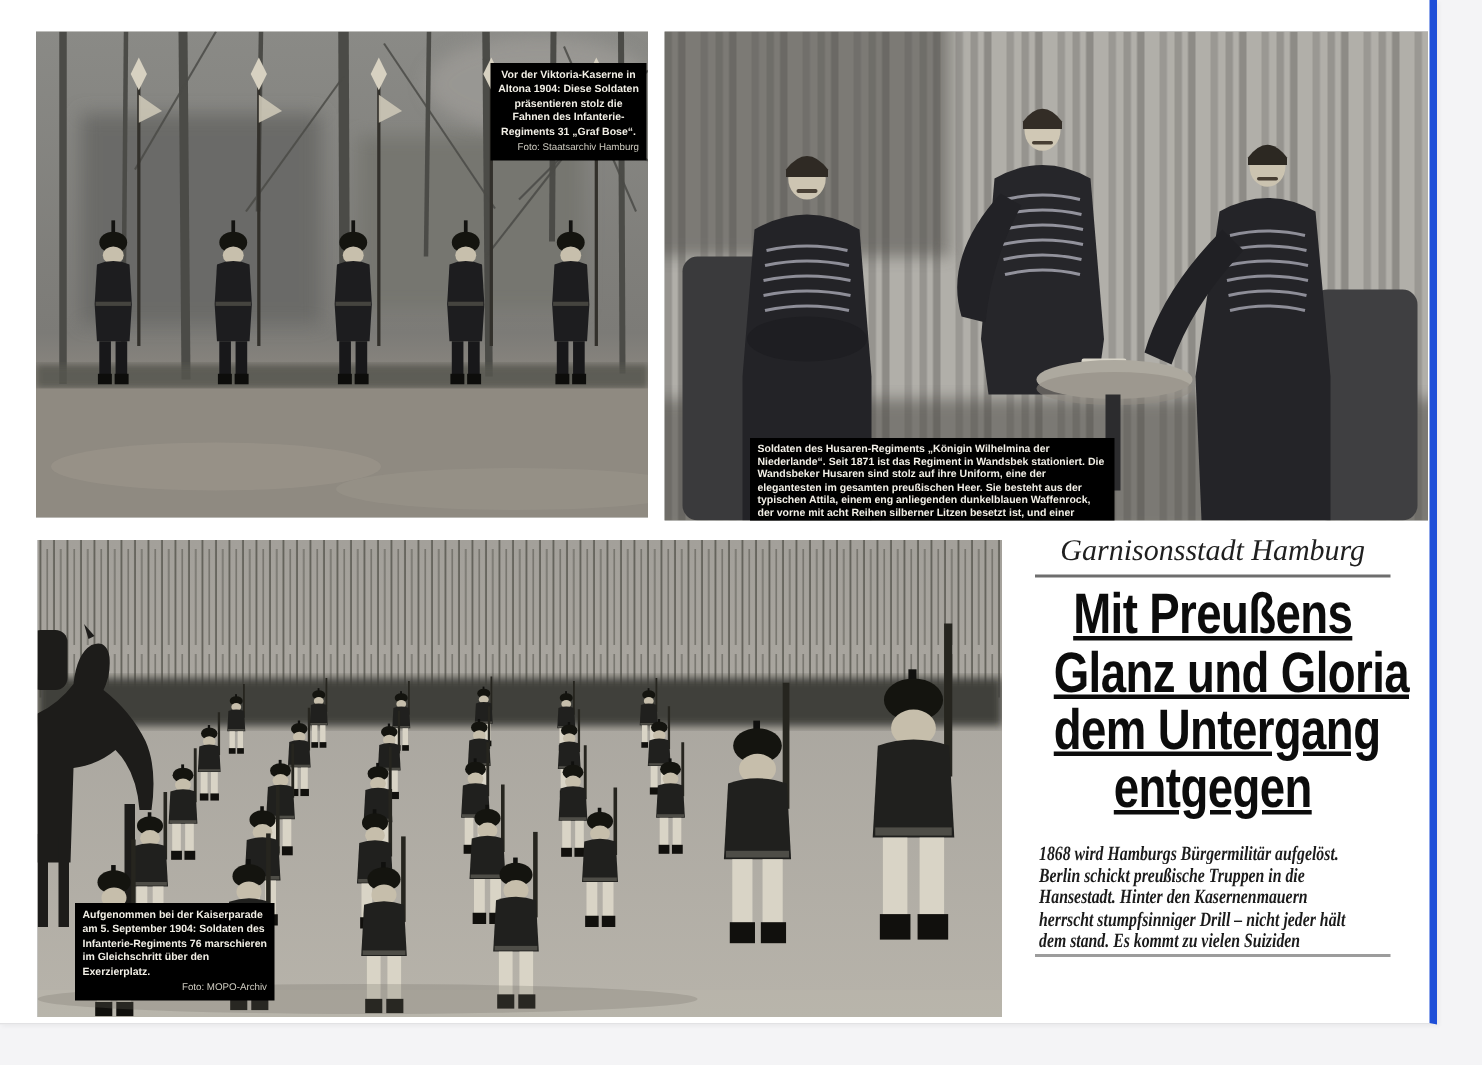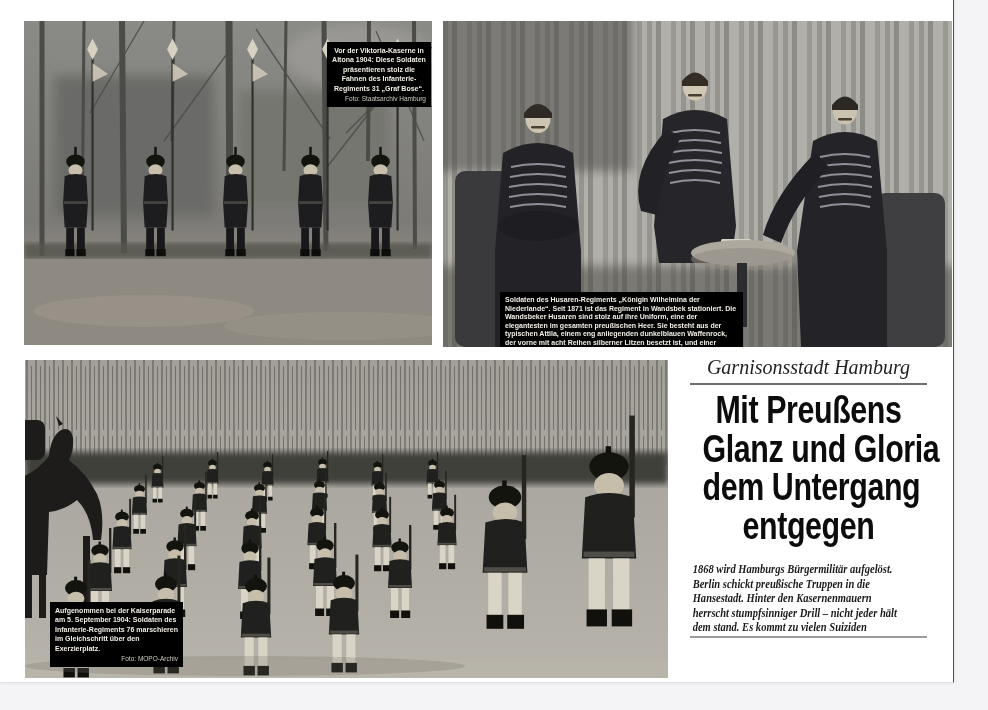--- a/index.html
+++ b/index.html
@@ -4,21 +4,21 @@
 <style>
   html,body{margin:0;padding:0;}
   body{
     width:988px;height:710px;position:relative;overflow:hidden;
     background:#f4f4f6;
     font-family:"Liberation Sans",sans-serif;
   }
   .page{
     position:absolute;left:0;top:0;width:953px;height:682px;
     background:#ffffff;
-    border-right:1px solid #1d4ed8;border-bottom:1px solid #e2e2e4;
+    border-right:5px solid #1d4ed8;border-bottom:1px solid #e2e2e4;
     box-shadow:1px 1px 3px rgba(0,0,0,.05);
   }
   .photo{position:absolute;overflow:hidden;background:#8b8b87;}
   .photo svg{display:block;}
   #photo-viktoria{left:24px;top:21px;width:408px;height:324px;}
   #photo-husaren{left:443px;top:21px;width:509px;height:326px;}
   #photo-parade{left:25px;top:360px;width:643px;height:318px;}
 
   .capbox{
     position:absolute;background:#000;color:#f2efe6;
@@ -33,21 +33,21 @@
   #cap-parade{left:25px;top:242px;width:133px;font-size:7px;line-height:9.4px;text-align:left;}
 
   .kicker{
     position:absolute;left:690px;top:355px;width:237px;
     text-align:center;font-family:"Liberation Serif",serif;font-style:italic;
     font-size:20px;line-height:24px;color:#1f1f1f;
   }
   .rule-kicker{position:absolute;left:690px;top:383px;width:237px;height:2px;background:#6e6e6e;}
   .headline{
     position:absolute;left:676px;top:391px;width:265px;text-align:center;
-    font-weight:bold;font-size:38px;line-height:38.5px;letter-spacing:-.5px;color:#0c0c0c;
+    font-weight:bold;font-size:38px;line-height:38.5px;letter-spacing:-.5px;color:#0c0c0c;text-decoration:underline;
   }
   .headline .hl{display:block;white-space:nowrap;transform:scaleX(.8);transform-origin:50% 50%;}
   .deck{
     position:absolute;left:660px;top:562px;width:297px;
     font-family:"Liberation Serif",serif;font-style:italic;font-weight:bold;
     font-size:13.5px;line-height:14.6px;color:#1b1b1b;
   }
   .deck .dl{display:block;white-space:nowrap;transform:scaleX(.78);transform-origin:50% 50%;}
   .rule-deck{position:absolute;left:690px;top:636px;width:237px;height:2px;background:#9c9c9c;}
 </style>

